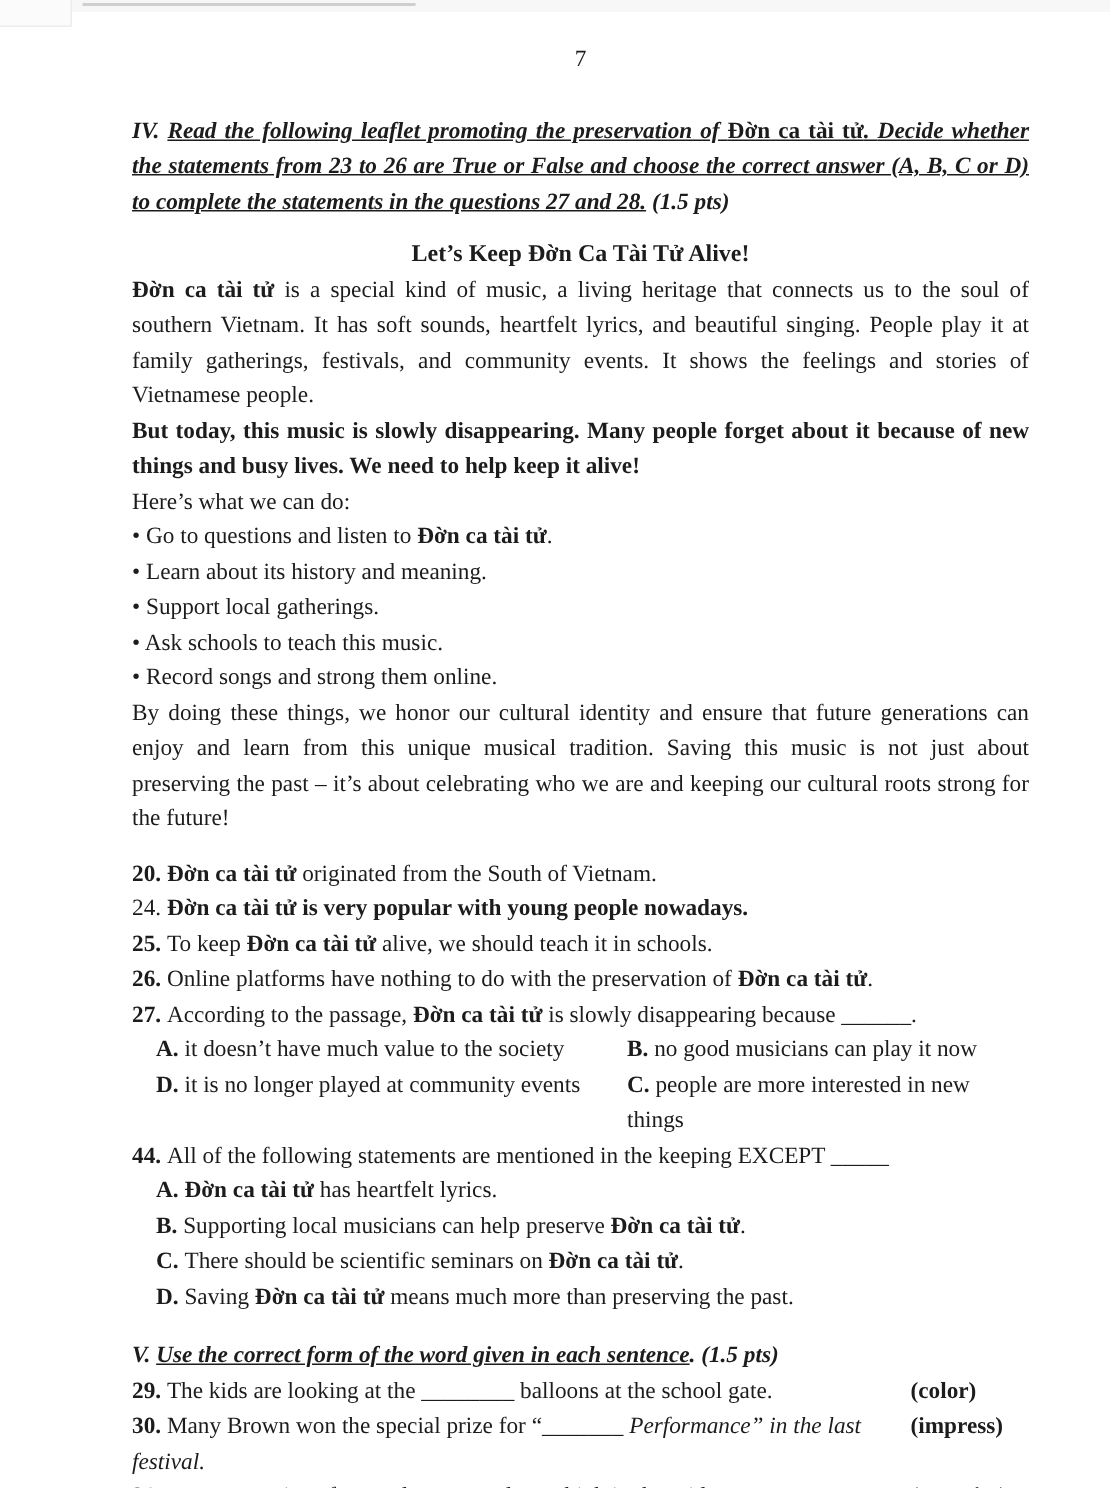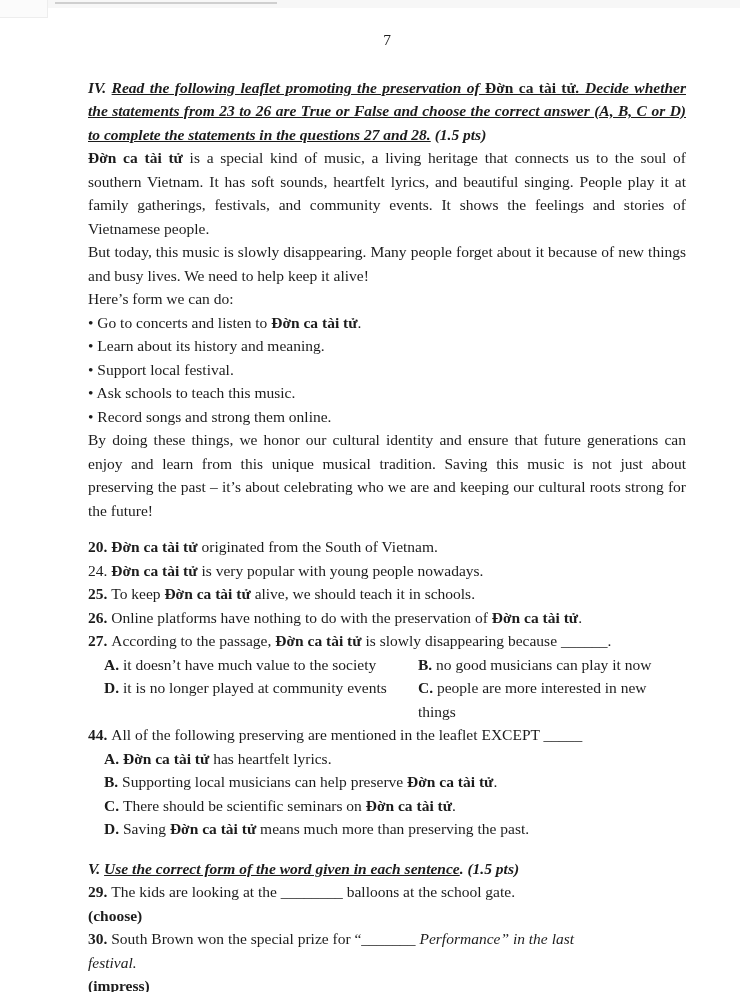--- a/index.html
+++ b/index.html
@@ -27,84 +27,85 @@
   .sec-heading { text-align: justify; margin-top: 24px; }
   .leaflet-title { text-align: center; font-weight: bold; font-size: 16px; margin-top: 12px; }
   .para { text-align: justify; margin: 0; }
   .line { margin: 0; }
 
   .tf-block { margin-top: 13px; }
   .opts-grid { display: grid; grid-template-columns: 314px 1fr; padding-left: 16px; }
   .opt-line { padding-left: 16px; }
 
   .sec5 { margin-top: 16px; }
-  .wf-row { display: flex; flex-direction: column; }
+  .wf-row { display: flex; }
   .wf-main { width: 519px; flex: none; }
   .wf-hint { font-weight: bold; white-space: nowrap; }
 </style>
 </head>
 <body>
 
 <div class="scan-topstrip"></div>
 <div class="scan-topline"></div>
 <div class="scan-corner"></div>
 
 <div class="page">
 
   <div class="page-number">7</div>
 
   <div class="sec-heading"><span style="font-weight: bold; font-style: italic; text-decoration: none;">IV. </span><span style="font-weight: bold; font-style: italic; text-decoration: underline;">Read the following leaflet promoting the preservation of </span><span style="font-weight: bold; font-style: normal; text-decoration: underline;">Đờn ca tài tử</span><span style="font-weight: bold; font-style: italic; text-decoration: underline;">. </span><span style="font-weight: bold; font-style: italic; text-decoration: underline;">Decide whether the statements from 23 to 26 are True or False and choose the correct answer (A, B, C or D) to complete the statements in the questions 27 and 28.</span><span style="font-weight: bold; font-style: italic; text-decoration: none;"> (1.5 pts)</span></div>
 
+  <div class="leaflet-title">Let’s Keep Đờn Ca Tài Tử Alive!</div>
 
   <p class="para"><span style="font-weight: bold; font-style: normal; text-decoration: none;">Đờn ca tài tử</span><span style="font-weight: normal; font-style: normal; text-decoration: none;"> is a special kind of music, a living heritage that connects us to the soul of southern Vietnam. It has soft sounds, heartfelt lyrics, and beautiful singing. People play it at family gatherings, festivals, and community events. It shows the feelings and stories of Vietnamese people.</span></p>
-  <p class="para"><span style="font-weight: normal; font-style: normal; text-decoration: none;">But today, this music is slowly disappearing. Many people forget about it because of new things and busy lives. We need to help keep it alive!</span></p>
-  <p class="para"><span style="font-weight: normal; font-style: normal; text-decoration: none;">Here’s form we can do:</span></p>
+  <p class="para"><span style="font-weight: bold; font-style: normal; text-decoration: none;">But today, this music is slowly disappearing. Many people forget about it because of new things and busy lives. We need to help keep it alive!</span></p>
+  <p class="para"><span style="font-weight: normal; font-style: normal; text-decoration: none;">Here’s what we can do:</span></p>
 
   <div>
-    <div class="line"><span style="font-weight: normal; font-style: normal; text-decoration: none;">• Go to concerts and listen to </span><span style="font-weight: bold; font-style: normal; text-decoration: none;">Đờn ca tài tử</span><span style="font-weight: normal; font-style: normal; text-decoration: none;">.</span></div>
+    <div class="line"><span style="font-weight: normal; font-style: normal; text-decoration: none;">• Go to questions and listen to </span><span style="font-weight: bold; font-style: normal; text-decoration: none;">Đờn ca tài tử</span><span style="font-weight: normal; font-style: normal; text-decoration: none;">.</span></div>
     <div class="line"><span style="font-weight: normal; font-style: normal; text-decoration: none;">• Learn about its history and meaning.</span></div>
-    <div class="line"><span style="font-weight: normal; font-style: normal; text-decoration: none;">• Support local festival.</span></div>
+    <div class="line"><span style="font-weight: normal; font-style: normal; text-decoration: none;">• Support local gatherings.</span></div>
     <div class="line"><span style="font-weight: normal; font-style: normal; text-decoration: none;">• Ask schools to teach this music.</span></div>
     <div class="line"><span style="font-weight: normal; font-style: normal; text-decoration: none;">• Record songs and strong them online.</span></div>
   </div>
 
   <p class="para"><span style="font-weight: normal; font-style: normal; text-decoration: none;">By doing these things, we honor our cultural identity and ensure that future generations can enjoy and learn from this unique musical tradition. Saving this music is not just about preserving the past – it’s about celebrating who we are and keeping our cultural roots strong for the future!</span></p>
 
   <div class="tf-block">
     <div class="line"><span style="font-weight: bold; font-style: normal; text-decoration: none;">20. </span><span style="font-weight: bold; font-style: normal; text-decoration: none;">Đờn ca tài tử</span><span style="font-weight: normal; font-style: normal; text-decoration: none;"> originated from the South of Vietnam.</span></div>
-    <div class="line"><span style="font-weight: normal; font-style: normal; text-decoration: none;">24. </span><span style="font-weight: bold; font-style: normal; text-decoration: none;">Đờn ca tài tử</span><span style="font-weight: normal; font-style: normal; text-decoration: none; text-align: right;"> is very popular with young people nowadays.</span></div>
+    <div class="line"><span style="font-weight: normal; font-style: normal; text-decoration: none;">24. </span><span style="font-weight: bold; font-style: normal; text-decoration: none;">Đờn ca tài tử</span><span style="font-weight: bold; font-style: normal; text-decoration: none; text-align: right;"> is very popular with young people nowadays.</span></div>
     <div class="line"><span style="font-weight: bold; font-style: normal; text-decoration: none;">25. </span><span style="font-weight: normal; font-style: normal; text-decoration: none;">To keep </span><span style="font-weight: bold; font-style: normal; text-decoration: none;">Đờn ca tài tử</span><span style="font-weight: normal; font-style: normal; text-decoration: none;"> alive, we should teach it in schools.</span></div>
     <div class="line"><span style="font-weight: bold; font-style: normal; text-decoration: none;">26. </span><span style="font-weight: normal; font-style: normal; text-decoration: none;">Online platforms have nothing to do with the preservation of </span><span style="font-weight: bold; font-style: normal; text-decoration: none;">Đờn ca tài tử</span><span style="font-weight: normal; font-style: normal; text-decoration: none;">.</span></div>
   </div>
 
   <div class="line"><span style="font-weight: bold; font-style: normal; text-decoration: none;">27. </span><span style="font-weight: normal; font-style: normal; text-decoration: none;">According to the passage, </span><span style="font-weight: bold; font-style: normal; text-decoration: none;">Đờn ca tài tử</span><span style="font-weight: normal; font-style: normal; text-decoration: none;"> is slowly disappearing because ______.</span></div>
   <div class="opts-grid">
     <div class="line"><span style="font-weight: bold; font-style: normal; text-decoration: none;">A. </span><span style="font-weight: normal; font-style: normal; text-decoration: none;">it doesn’t have much value to the society</span></div>
     <div class="line"><span style="font-weight: bold; font-style: normal; text-decoration: none;">B. </span><span style="font-weight: normal; font-style: normal; text-decoration: none;">no good musicians can play it now</span></div>
     <div class="line"><span style="font-weight: bold; font-style: normal; text-decoration: none;">D. </span><span style="font-weight: normal; font-style: normal; text-decoration: none;">it is no longer played at community events</span></div>
     <div class="line"><span style="font-weight: bold; font-style: normal; text-decoration: none;">C. </span><span style="font-weight: normal; font-style: normal; text-decoration: none;">people are more interested in new things</span></div>
   </div>
 
-  <div class="line"><span style="font-weight: bold; font-style: normal; text-decoration: none;">44. </span><span style="font-weight: normal; font-style: normal; text-decoration: none;">All of the following preserving are mentioned in the leaflet EXCEPT _____</span></div>
+  <div class="line"><span style="font-weight: bold; font-style: normal; text-decoration: none;">44. </span><span style="font-weight: normal; font-style: normal; text-decoration: none;">All of the following statements are mentioned in the keeping EXCEPT _____</span></div>
   <div>
     <div class="opt-line"><span style="font-weight: bold; font-style: normal; text-decoration: none;">A. </span><span style="font-weight: bold; font-style: normal; text-decoration: none;">Đờn ca tài tử</span><span style="font-weight: normal; font-style: normal; text-decoration: none;"> has heartfelt lyrics.</span></div>
     <div class="opt-line"><span style="font-weight: bold; font-style: normal; text-decoration: none;">B. </span><span style="font-weight: normal; font-style: normal; text-decoration: none;">Supporting local musicians can help preserve </span><span style="font-weight: bold; font-style: normal; text-decoration: none;">Đờn ca tài tử</span><span style="font-weight: normal; font-style: normal; text-decoration: none;">.</span></div>
     <div class="opt-line"><span style="font-weight: bold; font-style: normal; text-decoration: none;">C. </span><span style="font-weight: normal; font-style: normal; text-decoration: none;">There should be scientific seminars on </span><span style="font-weight: bold; font-style: normal; text-decoration: none;">Đờn ca tài tử</span><span style="font-weight: normal; font-style: normal; text-decoration: none;">.</span></div>
     <div class="opt-line"><span style="font-weight: bold; font-style: normal; text-decoration: none;">D. </span><span style="font-weight: normal; font-style: normal; text-decoration: none;">Saving </span><span style="font-weight: bold; font-style: normal; text-decoration: none;">Đờn ca tài tử</span><span style="font-weight: normal; font-style: normal; text-decoration: none;"> means much more than preserving the past.</span></div>
   </div>
 
   <div class="sec5">
     <div class="line"><span style="font-weight: bold; font-style: italic; text-decoration: none;">V. </span><span style="font-weight: bold; font-style: italic; text-decoration: underline;">Use the correct form of the word given in each sentence</span><span style="font-weight: bold; font-style: italic; text-decoration: none;">. </span><span style="font-weight: bold; font-style: italic; text-decoration: none;">(1.5 pts)</span></div>
 
     <div class="wf-row">
       <div class="wf-main"><span style="font-weight: bold; font-style: normal; text-decoration: none;">29. </span><span style="font-weight: normal; font-style: normal; text-decoration: none;">The kids are looking at the ________ balloons at the school gate.</span></div>
-      <div class="wf-hint">(choose)</div>
+      <div class="wf-hint">(color)</div>
     </div>
     <div class="wf-row">
-      <div class="wf-main"><span style="font-weight: bold; font-style: normal; text-decoration: none;">30. </span><span style="font-weight: normal; font-style: normal; text-decoration: none;">South Brown won the special prize for “_______ </span><span style="font-weight: normal; font-style: italic; text-decoration: none;">Performance” in the last festival.</span></div>
+      <div class="wf-main"><span style="font-weight: bold; font-style: normal; text-decoration: none;">30. </span><span style="font-weight: normal; font-style: normal; text-decoration: none;">Many Brown won the special prize for “_______ </span><span style="font-weight: normal; font-style: italic; text-decoration: none;">Performance” in the last festival.</span></div>
       <div class="wf-hint">(impress)</div>
     </div>
     <div class="wf-row">
       <div class="wf-main"><span style="font-weight: bold; font-style: normal; text-decoration: none;">31. </span><span style="font-weight: normal; font-style: normal; text-decoration: none;">_______, quite a few students scored very high in the mid-term test.</span></div>
       <div class="wf-hint">(surprise)</div>
     </div>
 
   </div>
 
 </div>

